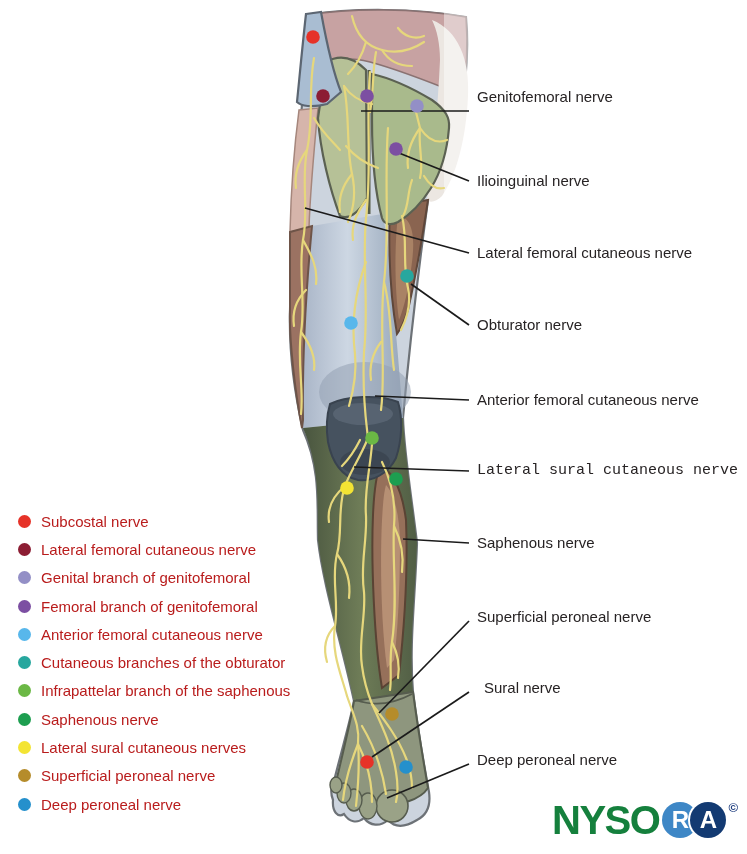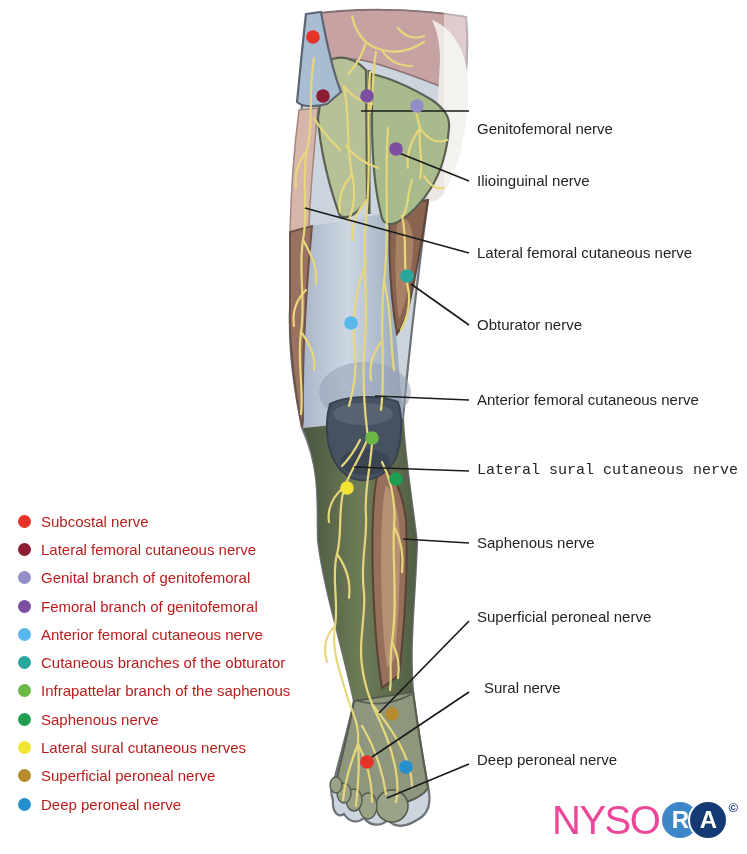--- a/index.html
+++ b/index.html
@@ -10,21 +10,21 @@
   svg.art { position:absolute; left:0; top:0; }
   .nerve-label {
     position:absolute; font-size:15px; line-height:19px; color:#272324;
     white-space:nowrap;
   }
   .legend { position:absolute; left:18px; top:507px; }
   .legend-row { display:flex; align-items:center; height:28.3px; }
   .legend-dot { width:13px; height:13px; border-radius:50%; margin-right:10px; flex:none; }
   .legend-label { font-size:15px; color:#b91c1c; white-space:nowrap; }
   .logo { position:absolute; top:800px; right:9px; display:flex; align-items:center; }
-  .logo-word { font-size:40px; font-weight:normal; color:#ec4899; letter-spacing:-1.5px; line-height:40px; }
+  .logo-word { font-size:40px; font-weight:bold; color:#15803d; letter-spacing:-1.5px; line-height:40px; }
   .logo-circle {
     width:36px; height:36px; border-radius:50%; display:flex; align-items:center;
     justify-content:center; color:#fff; font-weight:bold; font-size:24px;
     box-shadow:0 0 0 2px #ffffff; position:relative;
   }
   .logo-r { background:#3e87c6; margin-left:3px; z-index:1; }
   .logo-a { background:#133a72; margin-left:-8px; z-index:2; }
   .logo-copy { font-size:13px; font-weight:bold; color:#1d3c7e; align-self:flex-start; margin-left:2px; margin-top:0; }
   .leader-line { stroke:#1b1b1b; stroke-width:1.7; }
 </style>
@@ -182,21 +182,21 @@
         <circle cx="372" cy="438" r="6.8" fill="#6bb845"></circle>
         <circle cx="396" cy="479" r="6.8" fill="#1d9e50"></circle>
         <circle cx="347" cy="488" r="6.8" fill="#f3e433"></circle>
         <circle cx="392" cy="714" r="6.8" fill="#b58c2b"></circle>
         <circle cx="367" cy="762" r="6.8" fill="#e63228"></circle>
         <circle cx="406" cy="767" r="6.8" fill="#2590cc"></circle>
       </g>
   </svg>
 
   <div id="labels">
-      <div class="nerve-label" style="left: 477px; top: 119px;">Genitofemoral nerve</div>
+      <div class="nerve-label" style="left: 477px; top: 87px;">Genitofemoral nerve</div>
       <div class="nerve-label" style="left: 477px; top: 171px;">Ilioinguinal nerve</div>
       <div class="nerve-label" style="left: 477px; top: 243px;">Lateral femoral cutaneous nerve</div>
       <div class="nerve-label" style="left: 477px; top: 315px;">Obturator nerve</div>
       <div class="nerve-label" style="left: 477px; top: 390px;">Anterior femoral cutaneous nerve</div>
       <div class="nerve-label" style="left: 477px; top: 461px; font-family: Liberation Mono, monospace;">Lateral sural cutaneous nerve</div>
       <div class="nerve-label" style="left: 477px; top: 533px;">Saphenous nerve</div>
       <div class="nerve-label" style="left: 477px; top: 607px;">Superficial peroneal nerve</div>
       <div class="nerve-label" style="left: 484px; top: 678px;">Sural nerve</div>
       <div class="nerve-label" style="left: 477px; top: 750px;">Deep peroneal nerve</div>
     </div>

